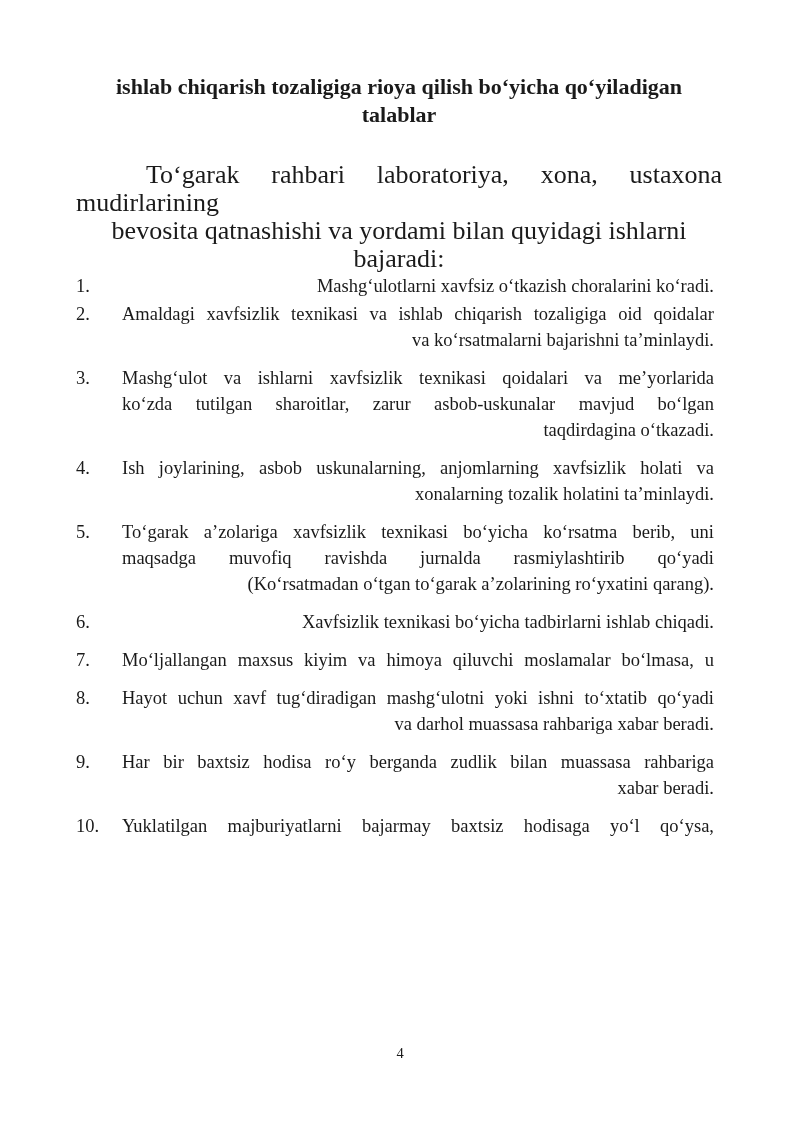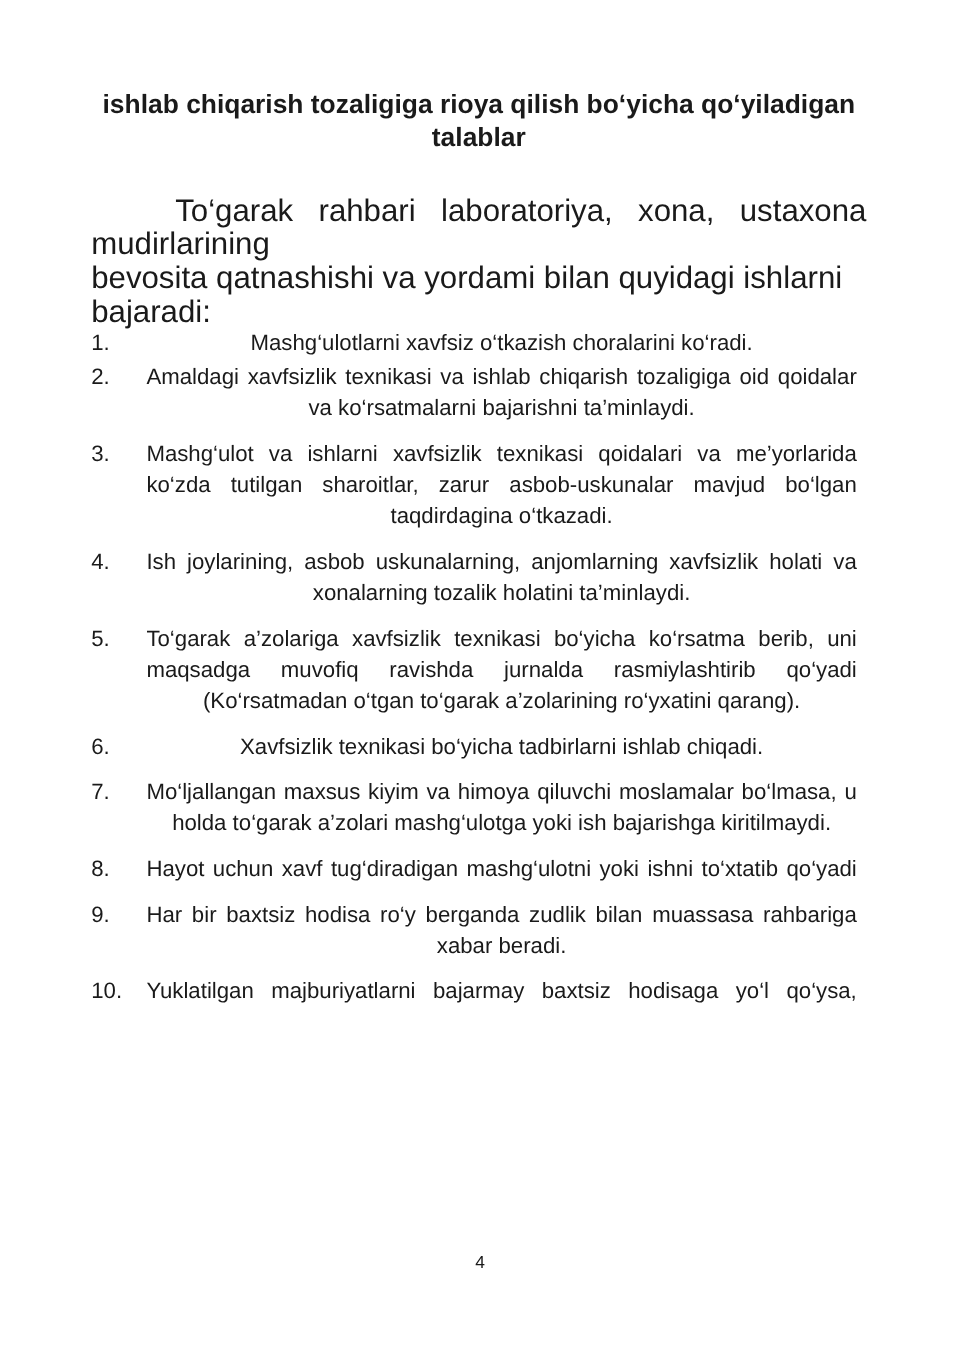--- a/index.html
+++ b/index.html
@@ -6,21 +6,21 @@
     margin: 0;
     padding: 0;
     background: #ffffff;
   }
   .page {
     position: relative;
     width: 800px;
     height: 1131px;
     background: var(--page-bg, #ffffff);
     color: var(--page-text, #1a1a1a);
-    font-family: Liberation Sans, sans-serif;
+    font-family: Liberation Serif, serif;
     overflow: hidden;
   }
   .content {
     position: absolute;
     left: 76px;
     top: 73px;
     width: 646px;
   }
   .title {
     margin: 0;
@@ -33,21 +33,21 @@
     margin: 32px 0 0 0;
     font-size: 26px;
     line-height: 28px;
   }
   .intro .iline.first {
     text-indent: 70px;
     text-align: justify;
     text-align-last: justify;
   }
   .intro .iline.last {
-    text-align: left;
+    text-align: center;
   }
   .list {
     margin-top: 0px;
   }
   .item {
     display: flex;
     margin-bottom: 12px;
     font-size: 18.5px;
     line-height: 26px;
   }
@@ -61,21 +61,21 @@
   }
   .item .txt {
     flex: 0 0 592px;
     width: 592px;
   }
   .txt .tl.stretch, .intro .iline.stretch {
     text-align: justify;
     text-align-last: justify;
   }
   .txt .tl.last {
-    text-align: center;
+    text-align: right;
   }
   .pagenum {
     position: absolute;
     top: 1044px;
     left: 0;
     width: 800px;
     text-align: center;
     font-size: 14.5px;
     line-height: 18px;
   }
@@ -133,27 +133,27 @@
         <div class="item">
           <div class="num">6.</div>
           <div class="txt">
             <div class="tl last">Xavfsizlik texnikasi bo‘yicha tadbirlarni ishlab chiqadi.</div>
           </div>
         </div>
         <div class="item">
           <div class="num">7.</div>
           <div class="txt">
             <div class="tl stretch">Mo‘ljallangan maxsus kiyim va himoya qiluvchi moslamalar bo‘lmasa,  u</div>
-            <div class="tl last">holda to‘garak a’zolari mashg‘ulotga yoki ish bajarishga kiritilmaydi.</div>
           </div>
         </div>
         <div class="item">
           <div class="num">8.</div>
           <div class="txt">
             <div class="tl stretch">Hayot uchun xavf tug‘diradigan mashg‘ulotni yoki ishni to‘xtatib qo‘yadi</div>
+            <div class="tl last">va darhol muassasa rahbariga xabar beradi.</div>
           </div>
         </div>
         <div class="item">
           <div class="num">9.</div>
           <div class="txt">
             <div class="tl stretch">Har bir baxtsiz hodisa ro‘y berganda zudlik bilan muassasa rahbariga</div>
             <div class="tl last">xabar beradi.</div>
           </div>
         </div>
         <div class="item">

